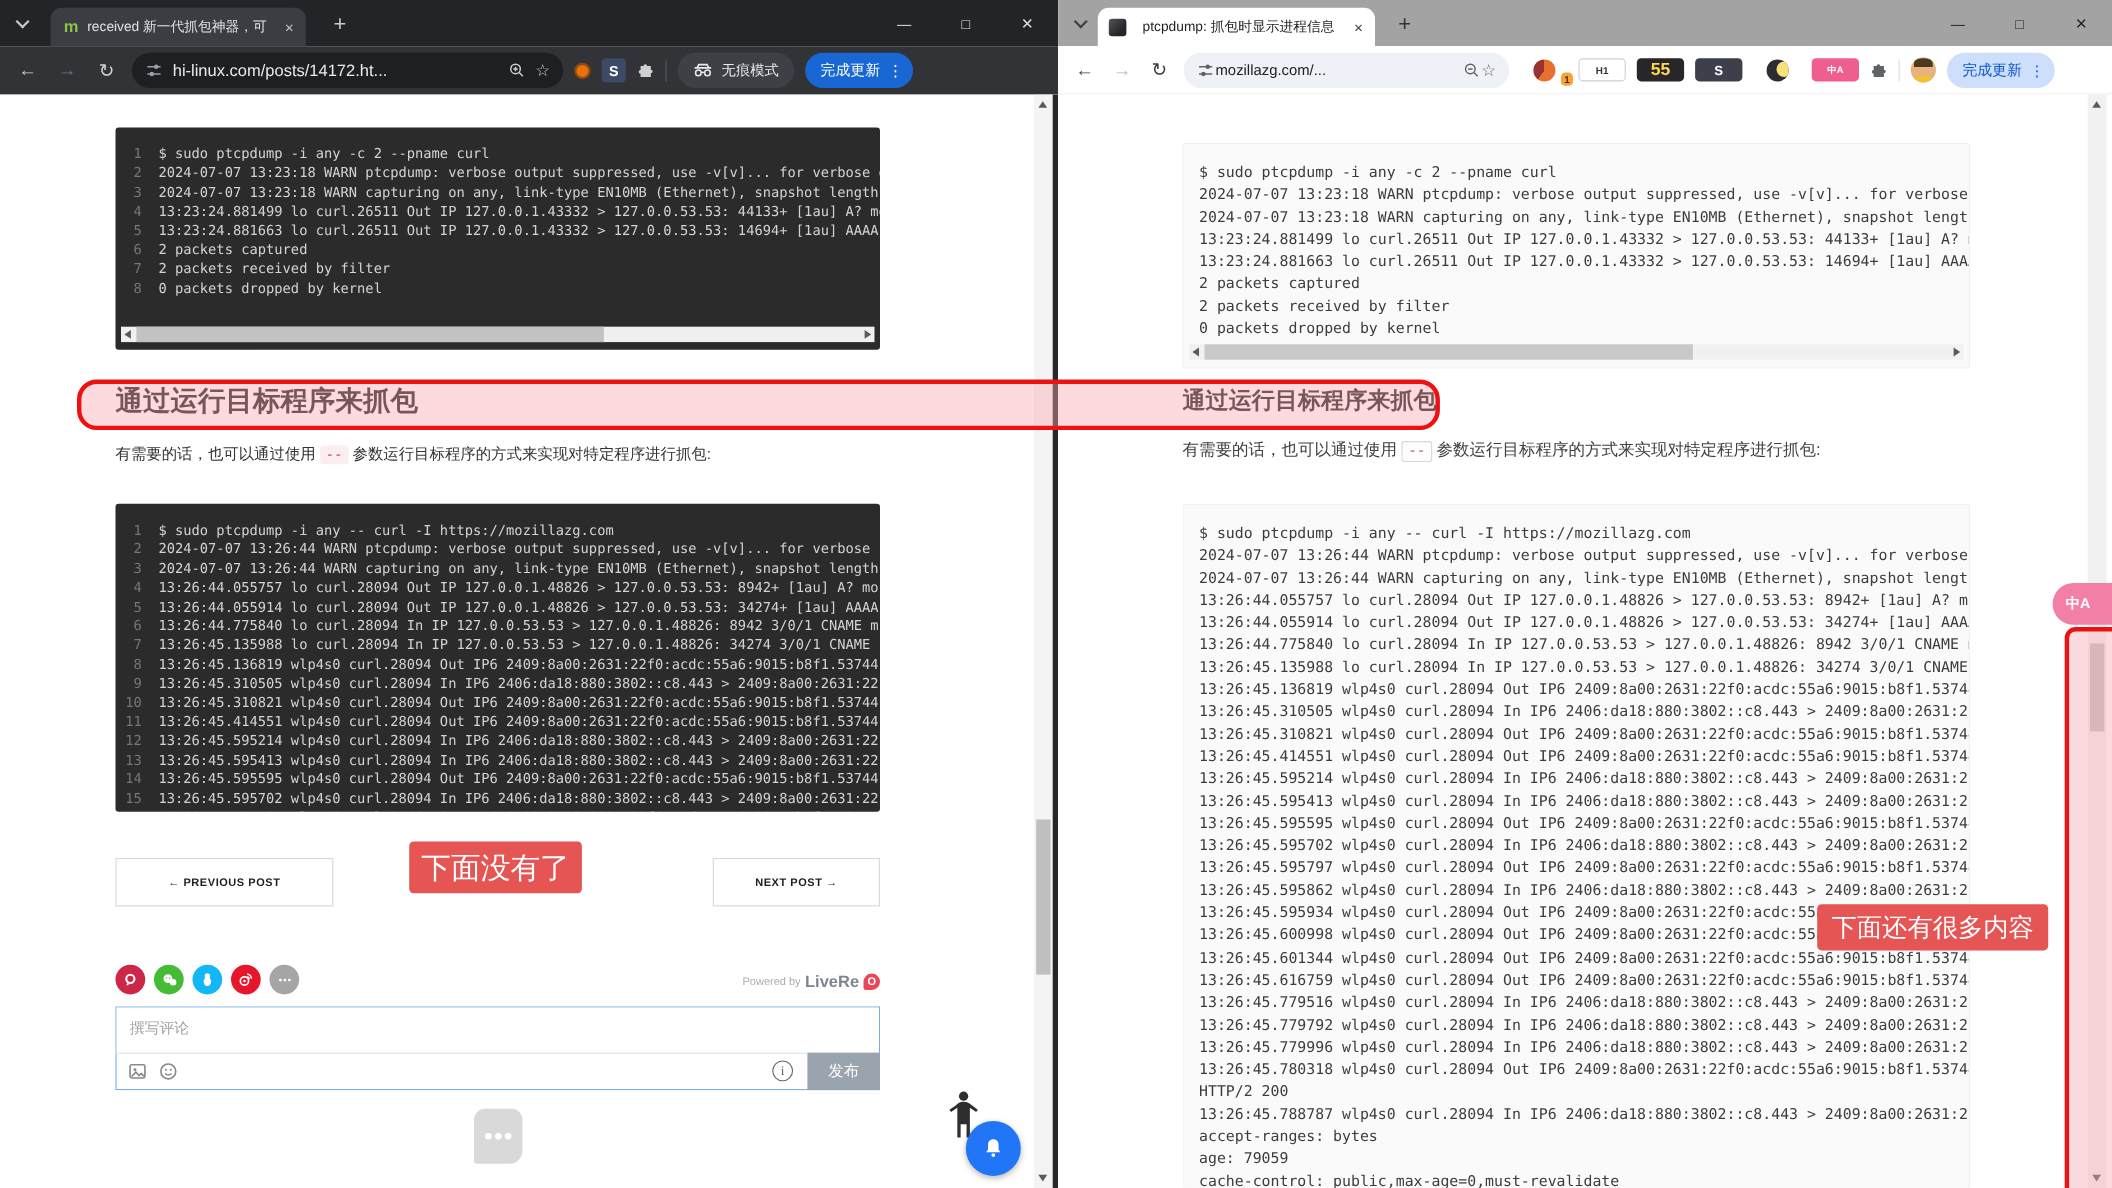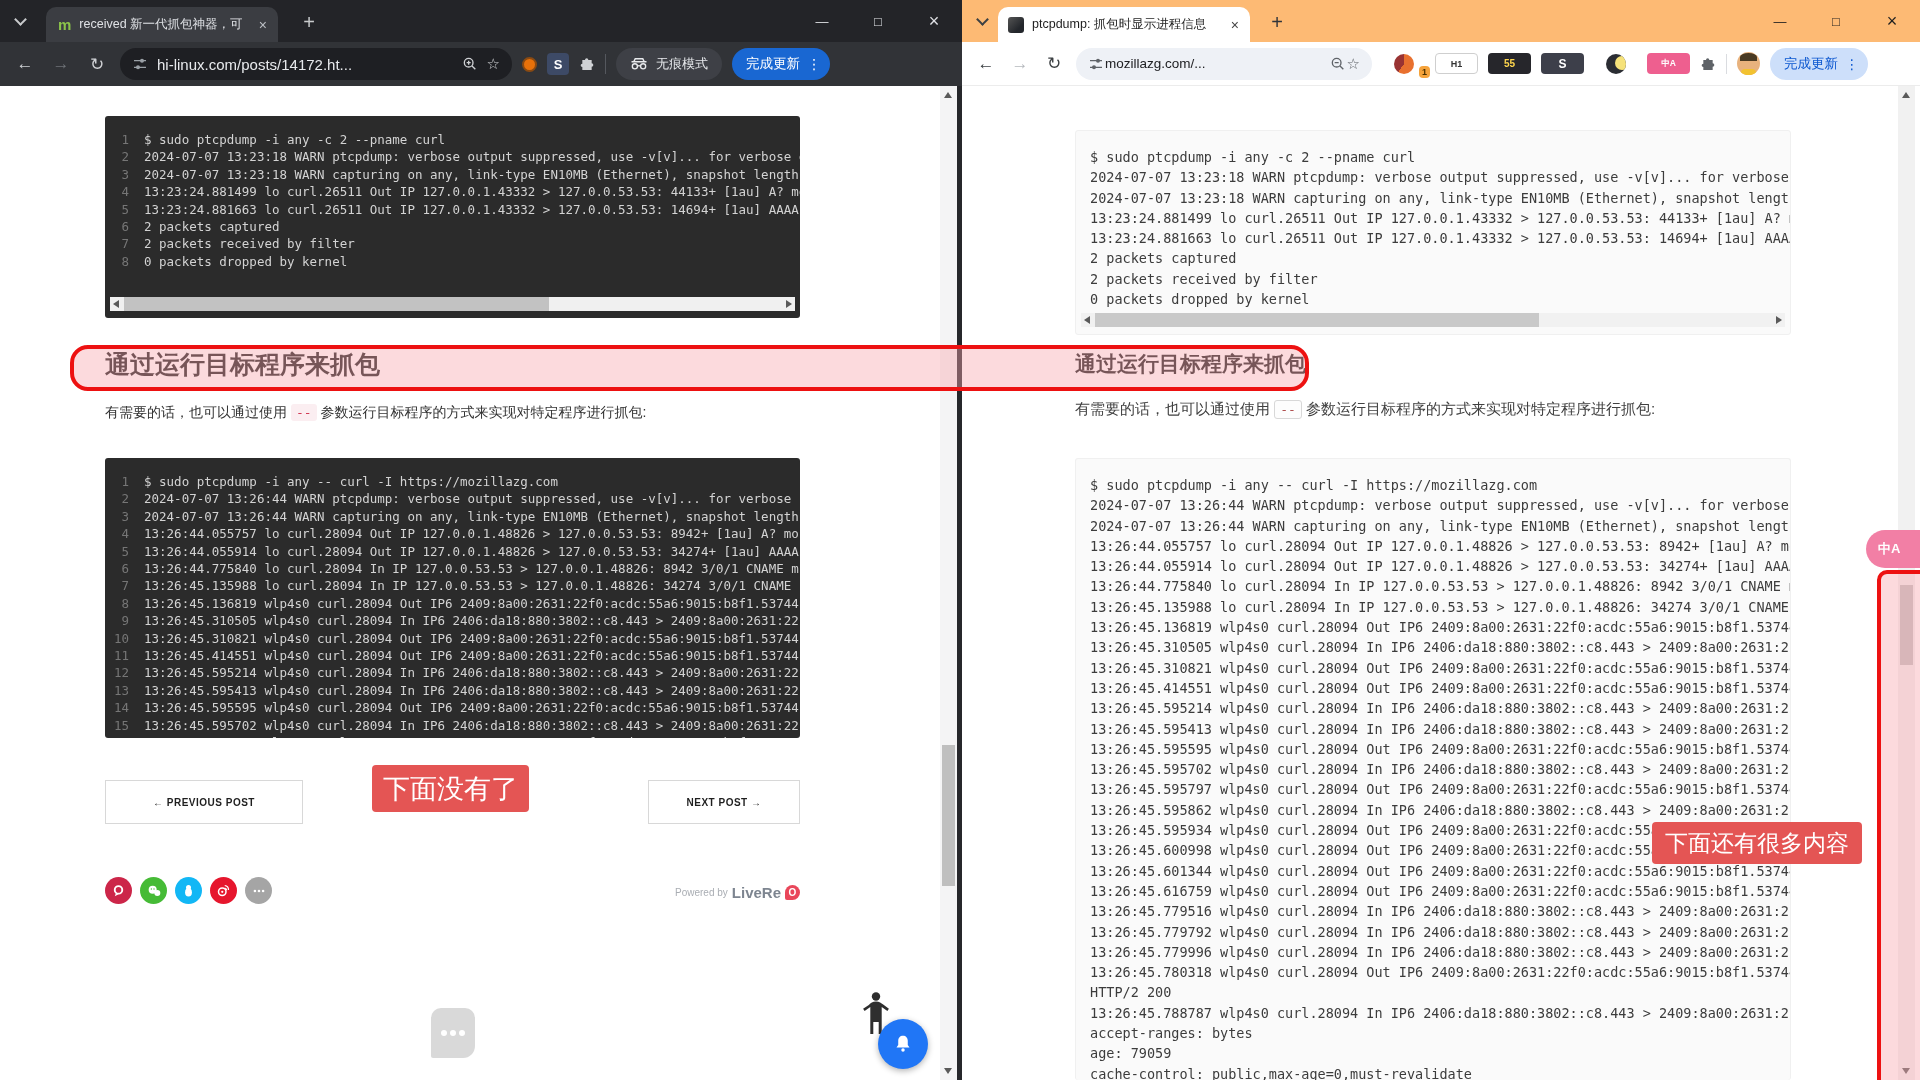--- a/index.html
+++ b/index.html
@@ -114,40 +114,40 @@
   .no-comments { position:absolute; left:0; right:0; top:972px; text-align:center; font-size:13px; color:#9b9b9b; }
 
   
   #person-fig { position:absolute; left:858px; top:990px; z-index:20; }
   #bell-fab { position:absolute; left:878px; top:1019px; width:50px; height:50px; border-radius:50%;
     background:#2076f6; display:flex; align-items:center; justify-content:center; z-index:21;
     box-shadow:0 2px 6px rgba(0,0,0,.3); }
 
   
   #rw { position:absolute; left:962px; top:0; width:958px; height:1080px; background:#fff; }
-  #rw .tabstrip { position:absolute; left:0; top:0; width:100%; height:42px; background:#fdba74; }
+  #rw .tabstrip { position:absolute; left:0; top:0; width:100%; height:42px; background:#a3a3a3;text-align:center; }
   #rw .tab { position:absolute; left:36px; top:7px; width:252px; height:35px; background:#fff;
     border-radius:10px 10px 0 0; display:flex; align-items:center; padding:0 8px 0 10px; gap:8px;
     color:#1f1f1f; font-size:12.5px; }
   #rw .fav { width:16px; height:16px; border-radius:3px; background:#3a3f46; flex:none;
     background:linear-gradient(135deg,#555 0%,#23262b 70%); }
   #rw .tab .x { color:#444; font-size:14px; padding:0 3px; }
   #rw .newtab { position:absolute; left:302px; top:9px; color:#30343a; font-size:20px; width:26px; height:26px;
     display:flex; align-items:center; justify-content:center; }
   #rw .toolbar { position:absolute; left:0; top:42px; width:100%; height:44px; background:#fff;
     border-bottom:1px solid #ececec; display:flex; align-items:center; padding:0 12px; gap:10px; }
   #rw .navic { color:#3c4043; font-size:17px; width:24px; text-align:center; }
   #rw .nav-fwd { color:#b5b8bd; }
   #rw .omnibox { width:296px; height:32px; background:#eef1f6; border-radius:16px; display:flex;
     align-items:center; padding:0 12px; gap:1px; }
   #rw .url { flex:1; color:#202124; font-size:13.5px; }
   .ext { width:43px; height:21px; border-radius:4px; display:flex; align-items:center; justify-content:center;
     font-size:9px; font-weight:bold; flex:none; position:relative; }
   .ext-h1 { background:#fff; border:1px solid #cfcfcf; color:#333; }
-  .ext-55 { background:#26262b; color:#ffd64d; font-size:10px; }
+  .ext-55 { background:#26262b; color:#ffd64d; font-size:16px; }
   .ext-s2 { background:#3d3f4a; color:#fff; font-size:12px; }
   .ext-za { background:#ee5f8f; color:#fff; font-size:8.5px; }
   .ext-ring { width:20px; height:20px; border-radius:50%; background:#7b3f2a;
     background:conic-gradient(#e8702f 0 60%, #933 60% 100%); }
   .ext-badge { position:absolute; right:-5px; bottom:-4px; background:#f5a33b; color:#4a3000;
     border-radius:4px; font-size:9px; font-weight:bold; padding:0 3px; line-height:12px; }
   .ext-moon { width:20px; height:20px; border-radius:50%; background:#2b2d33; position:relative; overflow:hidden; }
   .ext-moon::after { content:""; position:absolute; left:9px; top:2px; width:14px; height:14px;
     border-radius:50%; background:#f6e27a; }
   .avatar { width:23px; height:23px; border-radius:50%; background:#e8b27d; position:relative; overflow:hidden; flex:none; }
@@ -337,20 +337,38 @@
               </svg>
           </div>
         </div>
 
         <div class="poweredby">
           <span class="pby">Powered by</span>
           <span class="lvr">LiveRe</span>
           <span class="lvr-bubble">O</span>
         </div>
 
+        <div class="cbox">
+          <textarea placeholder="撰写评论" style=""></textarea>
+          <div class="ctools">
+            <svg width="18" height="18" viewBox="0 0 24 24">
+              <rect x="3" y="4" width="18" height="16" rx="2" fill="none" stroke="#8a8a8a" stroke-width="2"></rect>
+              <circle cx="9" cy="10" r="1.8" fill="#8a8a8a"></circle>
+              <path d="M5 18 l5-5 4 4 2.5-2.5 3.5 3.5" stroke="#8a8a8a" stroke-width="2" fill="none"></path>
+            </svg>
+            <svg width="18" height="18" viewBox="0 0 24 24">
+              <circle cx="12" cy="12" r="9" fill="none" stroke="#8a8a8a" stroke-width="2"></circle>
+              <circle cx="9" cy="10" r="1.3" fill="#8a8a8a"></circle>
+                <circle cx="15" cy="10" r="1.3" fill="#8a8a8a"></circle>
+              <path d="M8 14.5 q4 3.5 8 0" stroke="#8a8a8a" stroke-width="1.8" fill="none"></path>
+            </svg>
+          </div>
+          <div class="info-circ">i</div>
+          <div class="publish">发布</div>
+        </div>
 
         <div class="ebubble">
             <i></i>
             <i></i>
             <i></i>
           </div>
       </div>
 
       <div class="vscroll">
         <div class="tri-up"></div>

